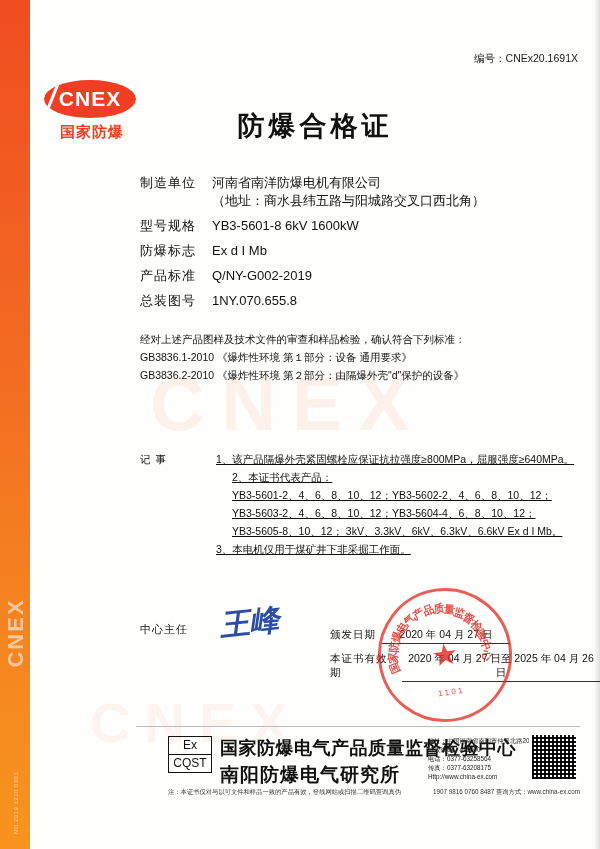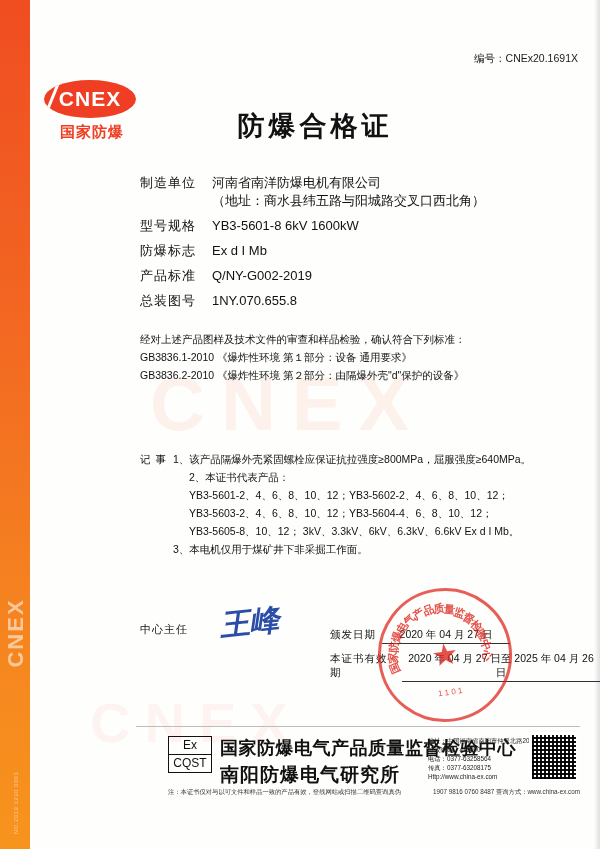--- a/index.html
+++ b/index.html
@@ -186,21 +186,22 @@
     color: #111;
   }
   .remarks .rlabel {
     position: absolute;
     left: 0;
     top: 0;
     width: 54px;
     letter-spacing: 1px;
   }
   .remarks .rbody {
-    margin-left: 33px;
+    margin-left: 76px;
+    text-decoration: underline;
   }
   .remarks .ind {
     margin-left: 16px;
   }
   
   .sig-label {
     position: absolute;
     left: 110px;
     top: 622px;
     font-size: 11px;

